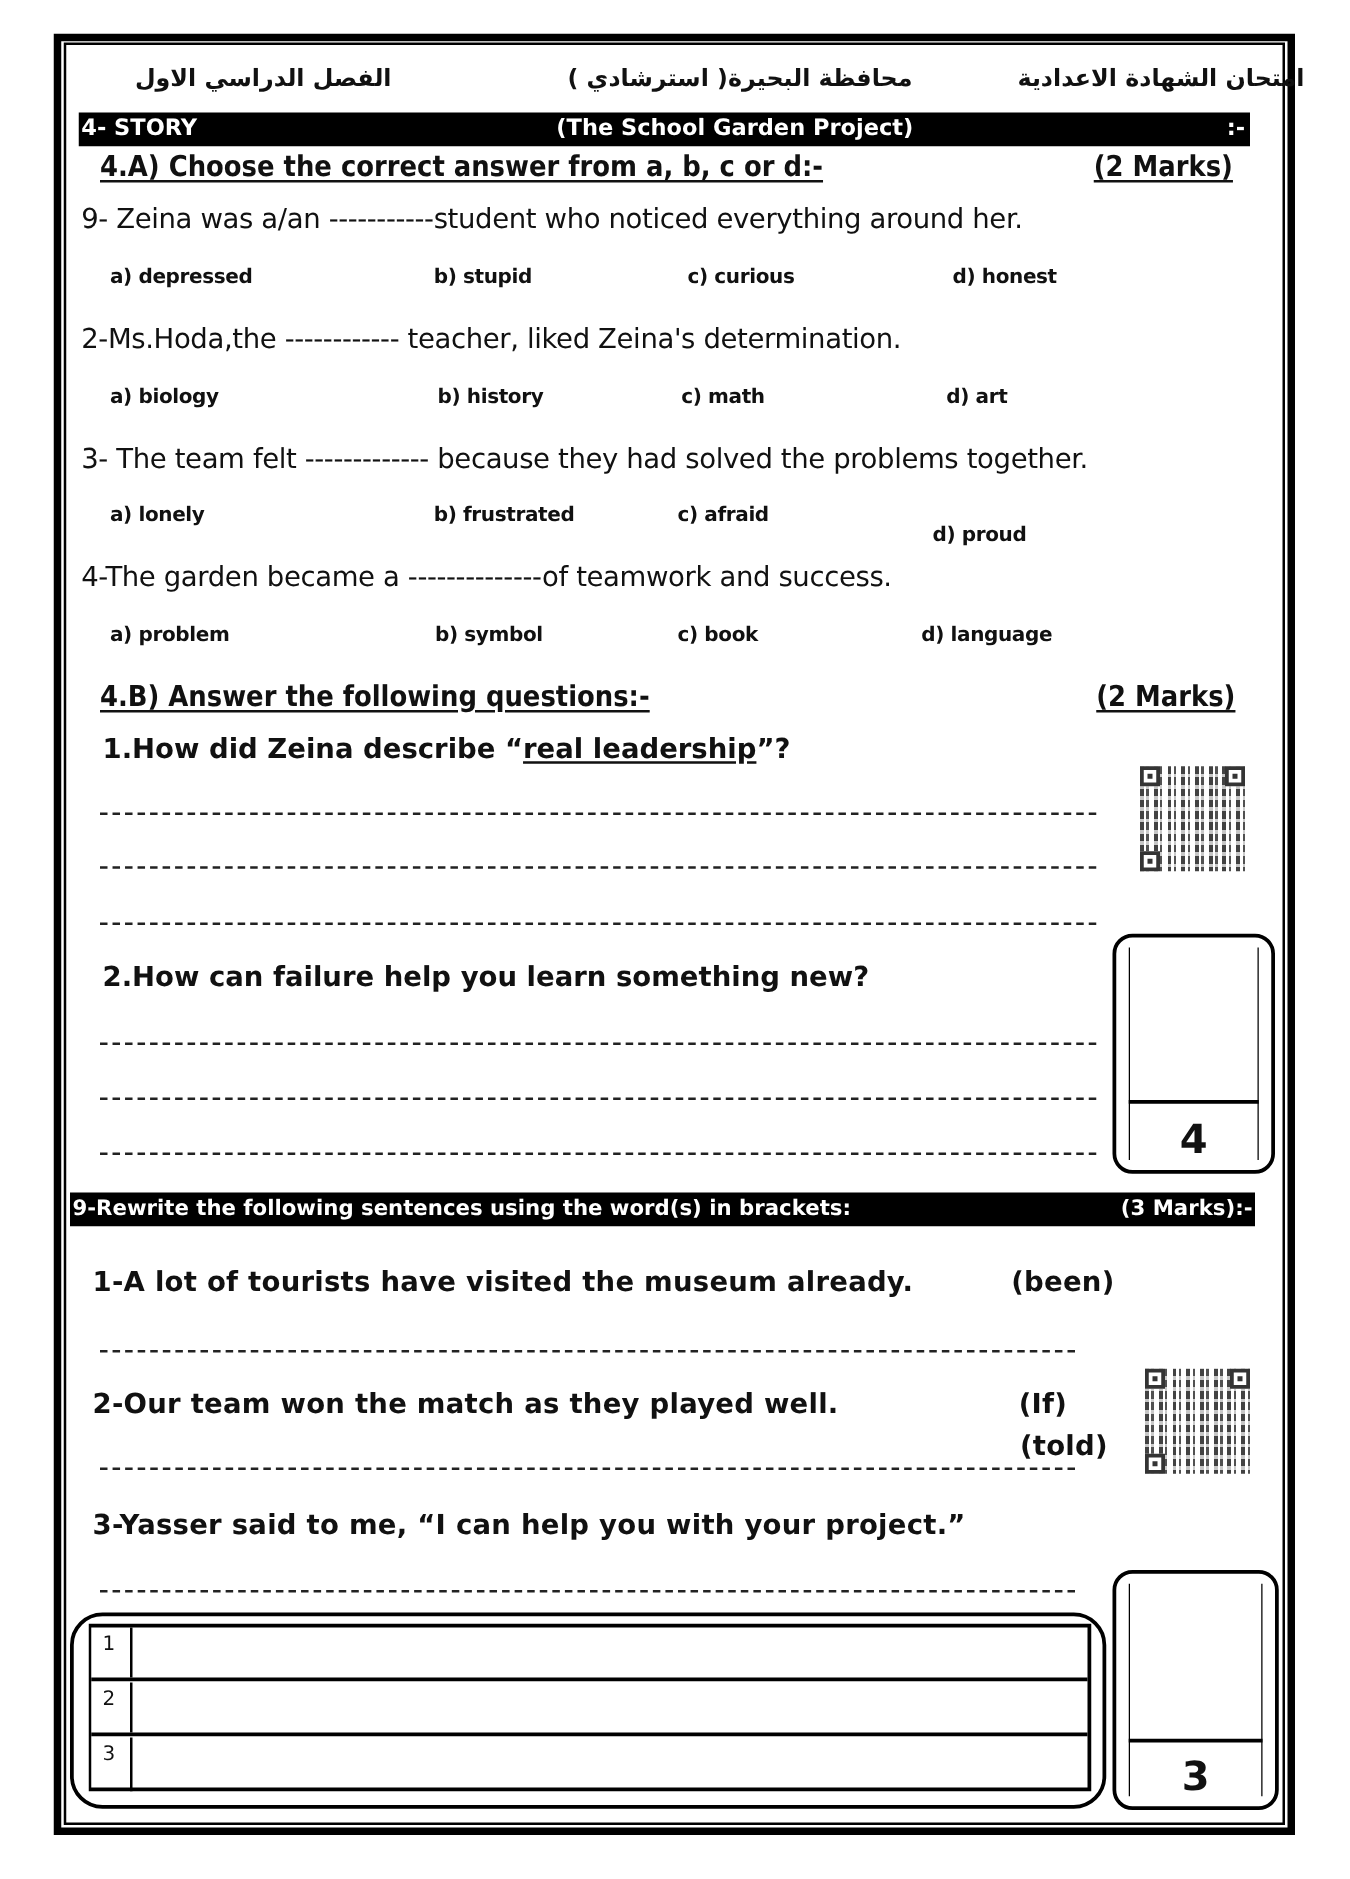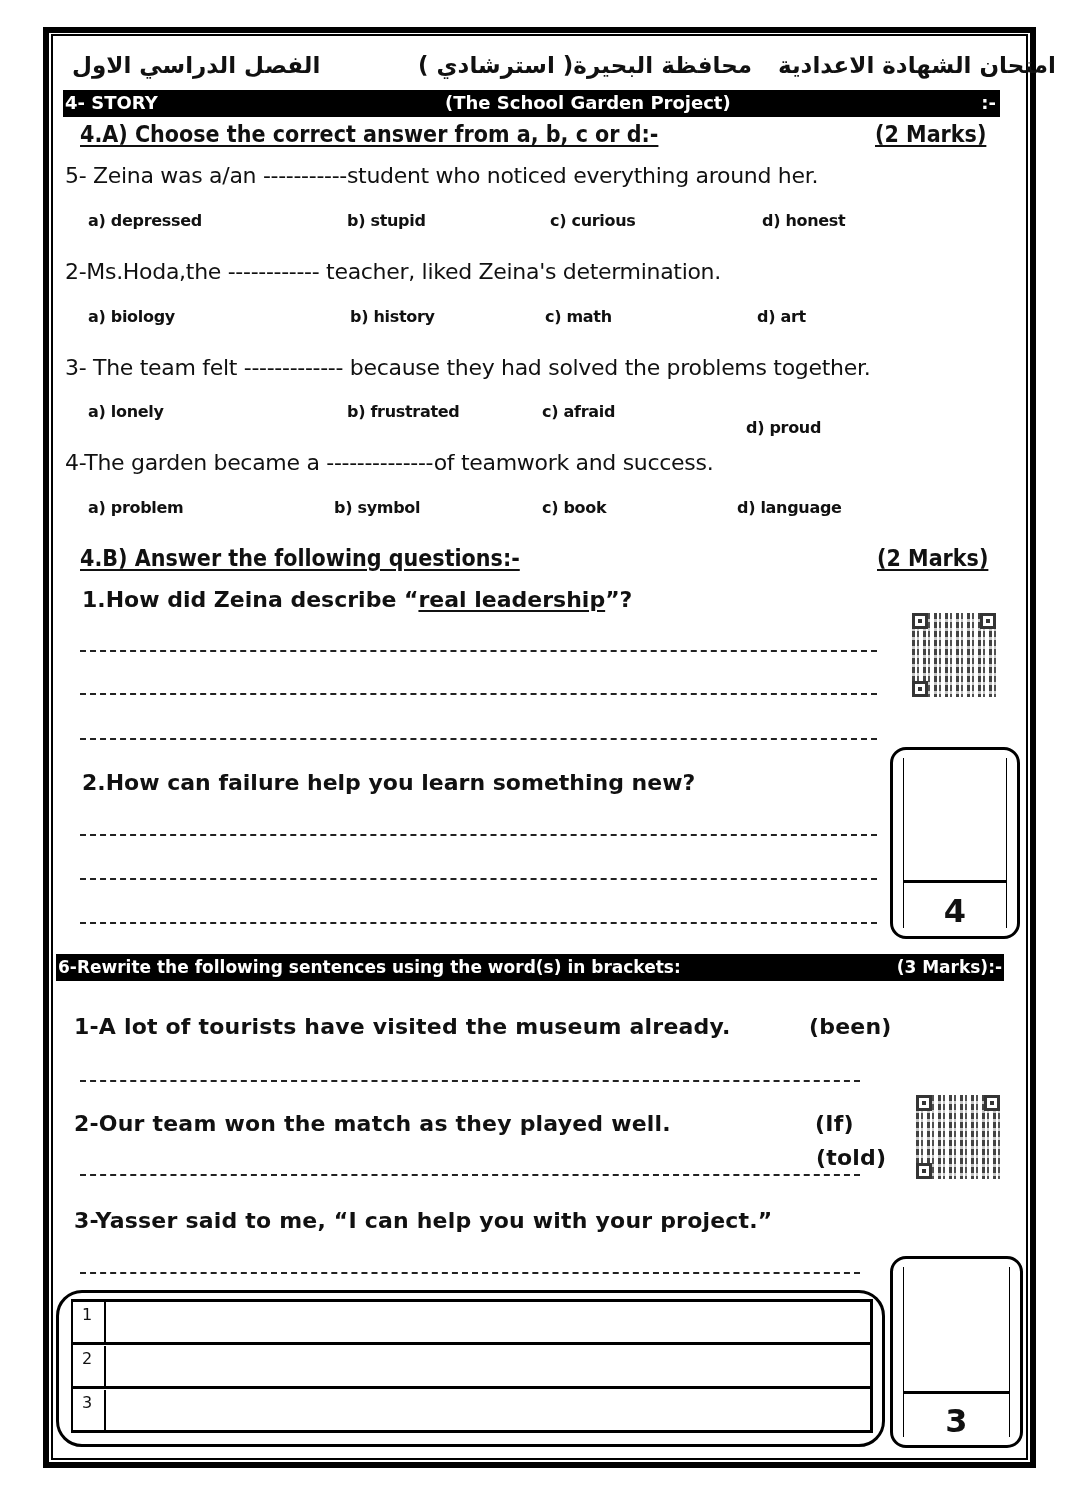--- a/index.html
+++ b/index.html
@@ -11,21 +11,21 @@
     border: 6px solid #000;
   }
   .frame-inner {
     position: absolute; left: 51px; top: 34px; width: 977px; height: 1426px;
     border: 2px solid #000;
   }
 
   .abs { position: absolute; white-space: nowrap; }
 
   
-  .ar { font-family: "DejaVu Sans", sans-serif; font-weight: bold; font-size: 23px; direction: rtl; }
+  .ar { font-family: "DejaVu Sans", sans-serif; font-weight: bold; font-size: 19px; direction: rtl; margin-left: 36px; }
 
   
   .bar {
     position: absolute; background: #000; color: #fff;
     font-family: "DejaVu Sans", sans-serif; font-weight: bold;
   }
   .bar span { position: absolute; top: 0; white-space: nowrap; }
 
   .heading {
     font-family: "DejaVu Sans Condensed", "DejaVu Sans", sans-serif;
@@ -104,41 +104,41 @@
 
 <div class="bar" style="left:63px; top:90px; width:937px; height:27px; font-size:18px;">
   <span style="left:2px; top:2px;">4- STORY</span>
   <span style="left:382px; top:2px;">(The School Garden Project)</span>
   <span style="right:4px; top:2px;">:-</span>
 </div>
 
 <div class="abs heading" style="left:80px; top:121px;">4.A)  Choose the correct answer from a, b, c or d:-</div>
 <div class="abs heading" style="left:875px; top:121px;">(2 Marks)</div>
 
-<div class="abs q" style="left:65px; top:163px;">5- Zeina was a/an -----------student who noticed everything around her.</div>
+<div class="abs q" style="left:65px; top:163px;">9- Zeina was a/an -----------student who noticed everything around her.</div>
 <div class="abs opt" style="left:88px; top:211px;">a) depressed</div>
 <div class="abs opt" style="left:347px; top:211px;">b) stupid</div>
 <div class="abs opt" style="left:550px; top:211px;">c) curious</div>
 <div class="abs opt" style="left:762px; top:211px;">d) honest</div>
 
 <div class="abs q" style="left:65px; top:259px;">2-Ms.Hoda,the ------------ teacher, liked Zeina's determination.</div>
 <div class="abs opt" style="left:88px; top:307px;text-align:center;">a) biology</div>
 <div class="abs opt" style="left:350px; top:307px;">b) history</div>
 <div class="abs opt" style="left:545px; top:307px;">c) math</div>
 <div class="abs opt" style="left:757px; top:307px;">d) art</div>
 
 <div class="abs q" style="left:65px; top:355px;">3- The team felt ------------- because they had solved the problems together.</div>
 <div class="abs opt" style="left:88px; top:402px;">a) lonely</div>
 <div class="abs opt" style="left:347px; top:402px;">b) frustrated</div>
 <div class="abs opt" style="left:542px; top:402px;">c) afraid</div>
 <div class="abs opt" style="left:746px; top:402px;margin-top:16px;">d) proud</div>
 
 <div class="abs q" style="left:65px; top:450px;">4-The garden became a --------------of teamwork and success.</div>
 <div class="abs opt" style="left:88px; top:498px;">a) problem</div>
-<div class="abs opt" style="left:334px; top:498px;">b) symbol</div>
+<div class="abs opt" style="left:348px; top:498px;">b) symbol</div>
 <div class="abs opt" style="left:542px; top:498px;">c) book</div>
 <div class="abs opt" style="left:737px; top:498px;">d) language</div>
 
 <div class="abs heading" style="left:80px; top:545px;">4.B) Answer the following questions:-</div>
 <div class="abs heading" style="left:877px; top:545px;">(2 Marks)</div>
 
 <div class="abs q2" style="left:82px; top:587px;">
   <span>1.How did Zeina describe “</span><span style="text-decoration:underline; text-underline-offset:3px;">real leadership</span><span>”?</span>
 </div>
 <div class="dots" style="left:80px; top:650px; width:797px;"></div>
@@ -157,21 +157,21 @@
 <div class="dots" style="left:80px; top:922px; width:797px;"></div>
 
 <div class="score-box" style="left:890px; top:747px; width:130px; height:192px;">
   <div class="inner-l" style="left:10px;"></div>
   <div class="inner-r" style="right:10px;"></div>
   <div class="divider" style="left:10px; right:10px; top:130px;"></div>
   <div class="num" style="top:142px;">4</div>
 </div>
 
 <div class="bar" style="left:56px; top:954px; width:948px; height:27px; font-size:17px;">
-  <span style="left:2px; top:3px;">6-Rewrite the following sentences using the word(s) in brackets:</span>
+  <span style="left:2px; top:3px;">9-Rewrite the following sentences using the word(s) in brackets:</span>
   <span style="right:2px; top:3px;">(3 Marks):-</span>
 </div>
 
 <div class="abs q5" style="left:74px; top:1014px;">1-A lot of tourists have visited the museum already.</div>
 <div class="abs q5" style="left:809px; top:1014px;">(been)</div>
 <div class="dots" style="left:80px; top:1080px; width:780px;"></div>
 
 <div class="abs q5" style="left:74px; top:1111px;">2-Our team won the match as they played well.</div>
 <div class="abs q5" style="left:815px; top:1111px;">(If)</div>
 <div class="dots" style="left:80px; top:1174px; width:780px;"></div>

